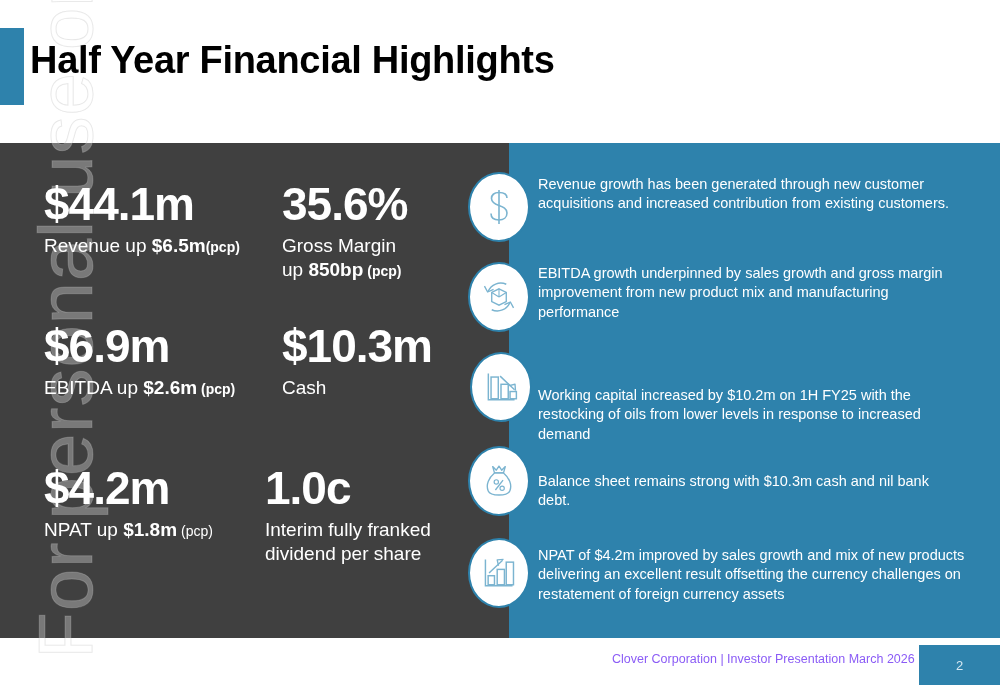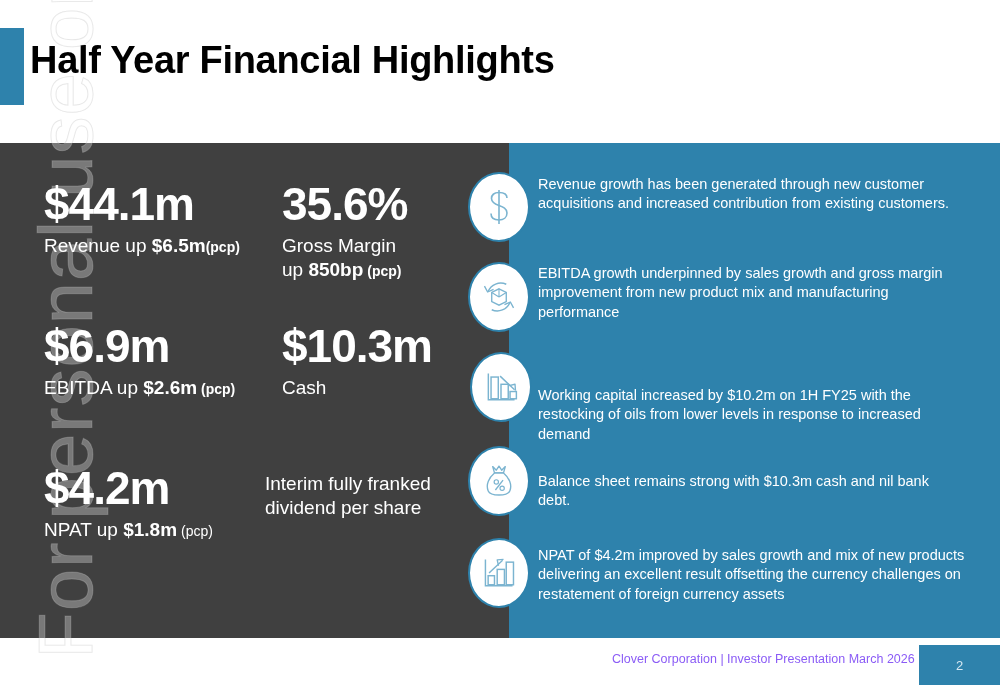--- a/index.html
+++ b/index.html
@@ -173,20 +173,21 @@
       <div class="big">$10.3m</div>
       <div class="sub">Cash</div>
     </div>
 
     <div class="metric m-r3c1">
       <div class="big">$4.2m</div>
       <div class="sub"><span>NPAT up </span><b>$1.8m</b><span class="pcp-light"> (pcp)</span></div>
     </div>
 
     <div class="metric m-r3c2">
+      <div class="big">1.0c</div>
       <div class="sub"><span>Interim fully franked</span><br><span>dividend per share</span></div>
     </div>
 
   </div>
 
   <div class="bullets">
 
     <div class="icon-circle b1-icon">
       <svg width="34" height="40" viewBox="0 0 34 40" fill="none" stroke="#7bb4d0" stroke-width="1.6">
         <line x1="17" y1="3" x2="17" y2="37"></line>

